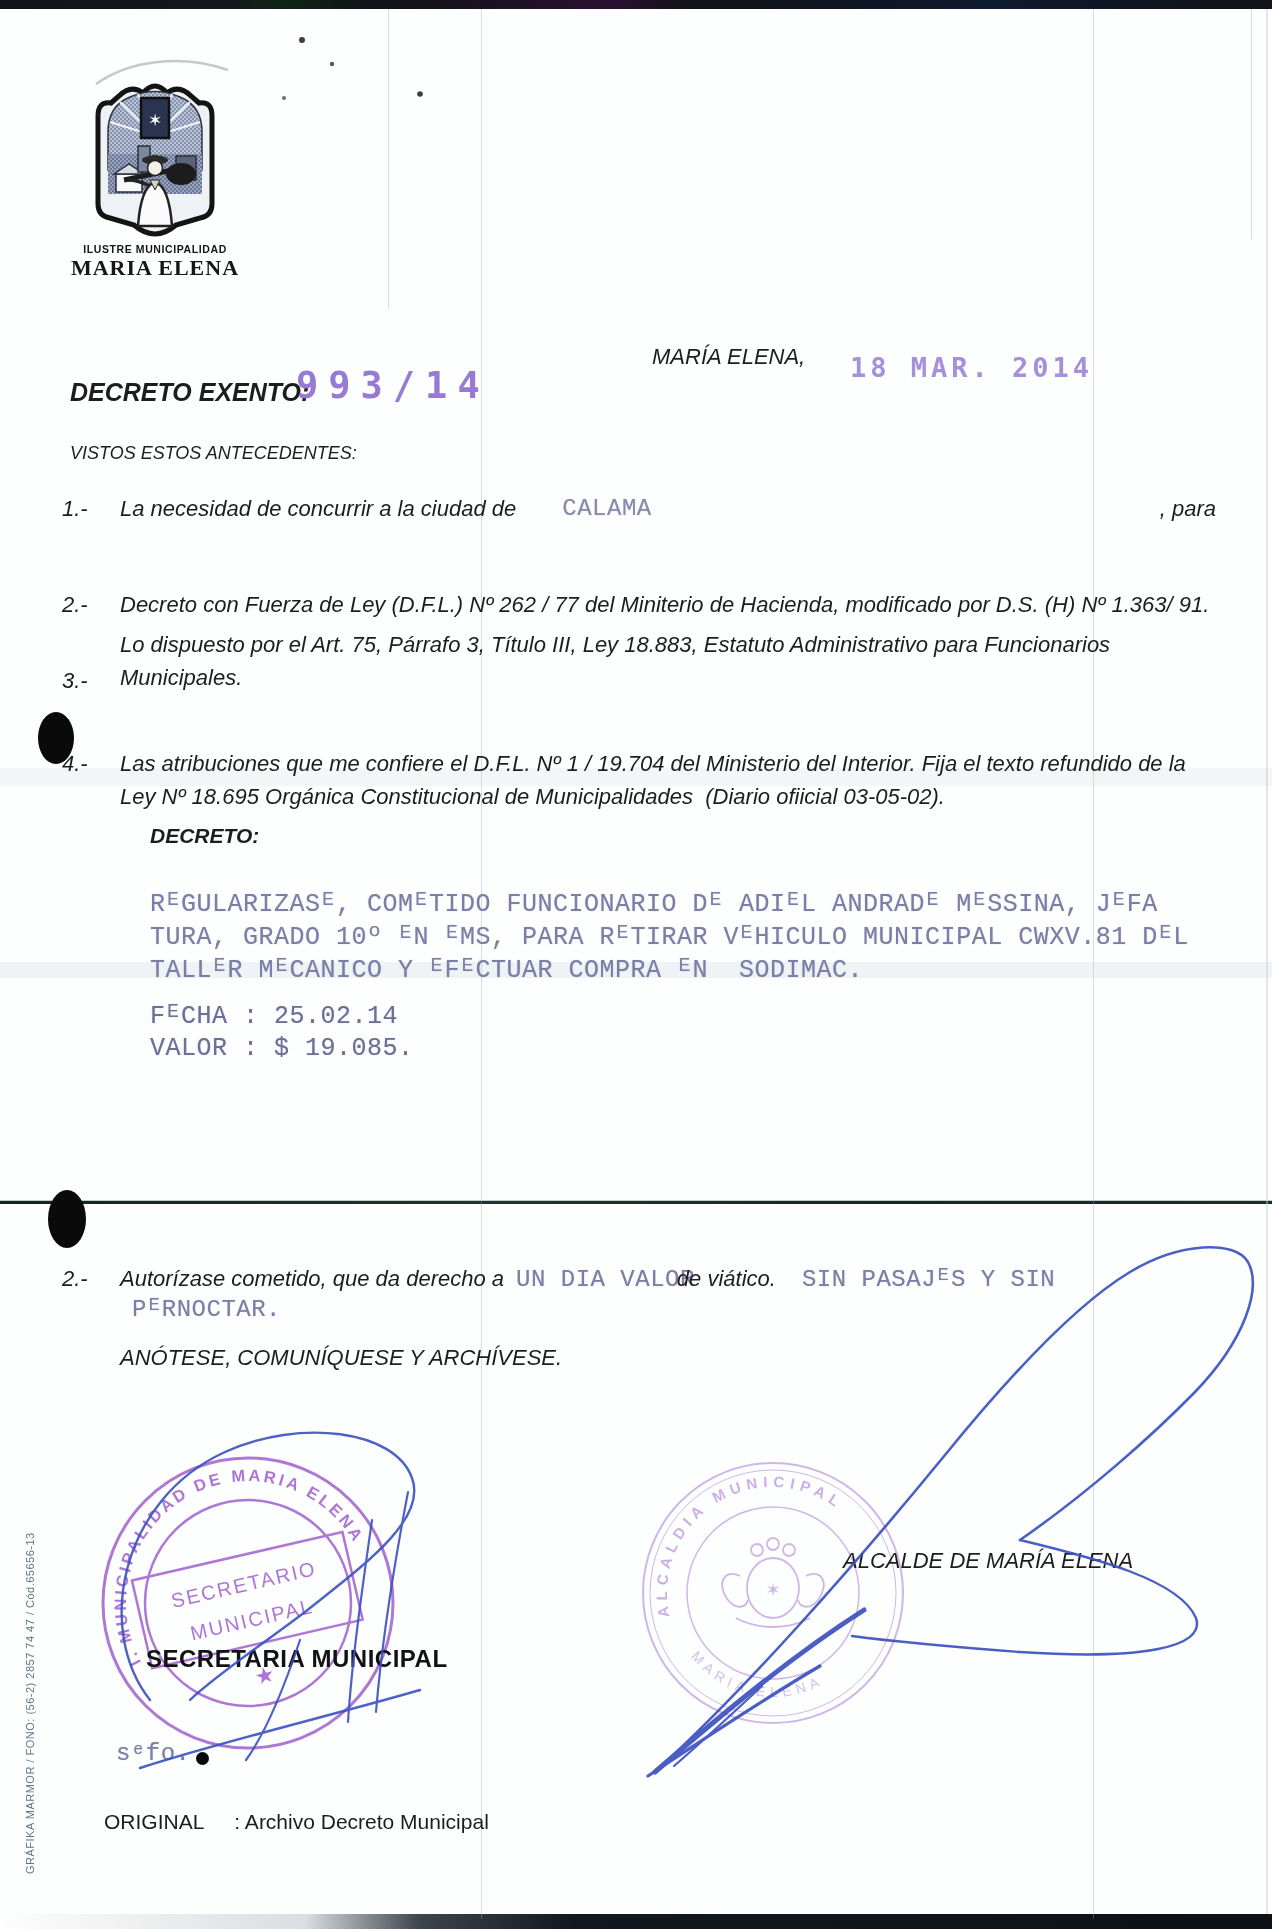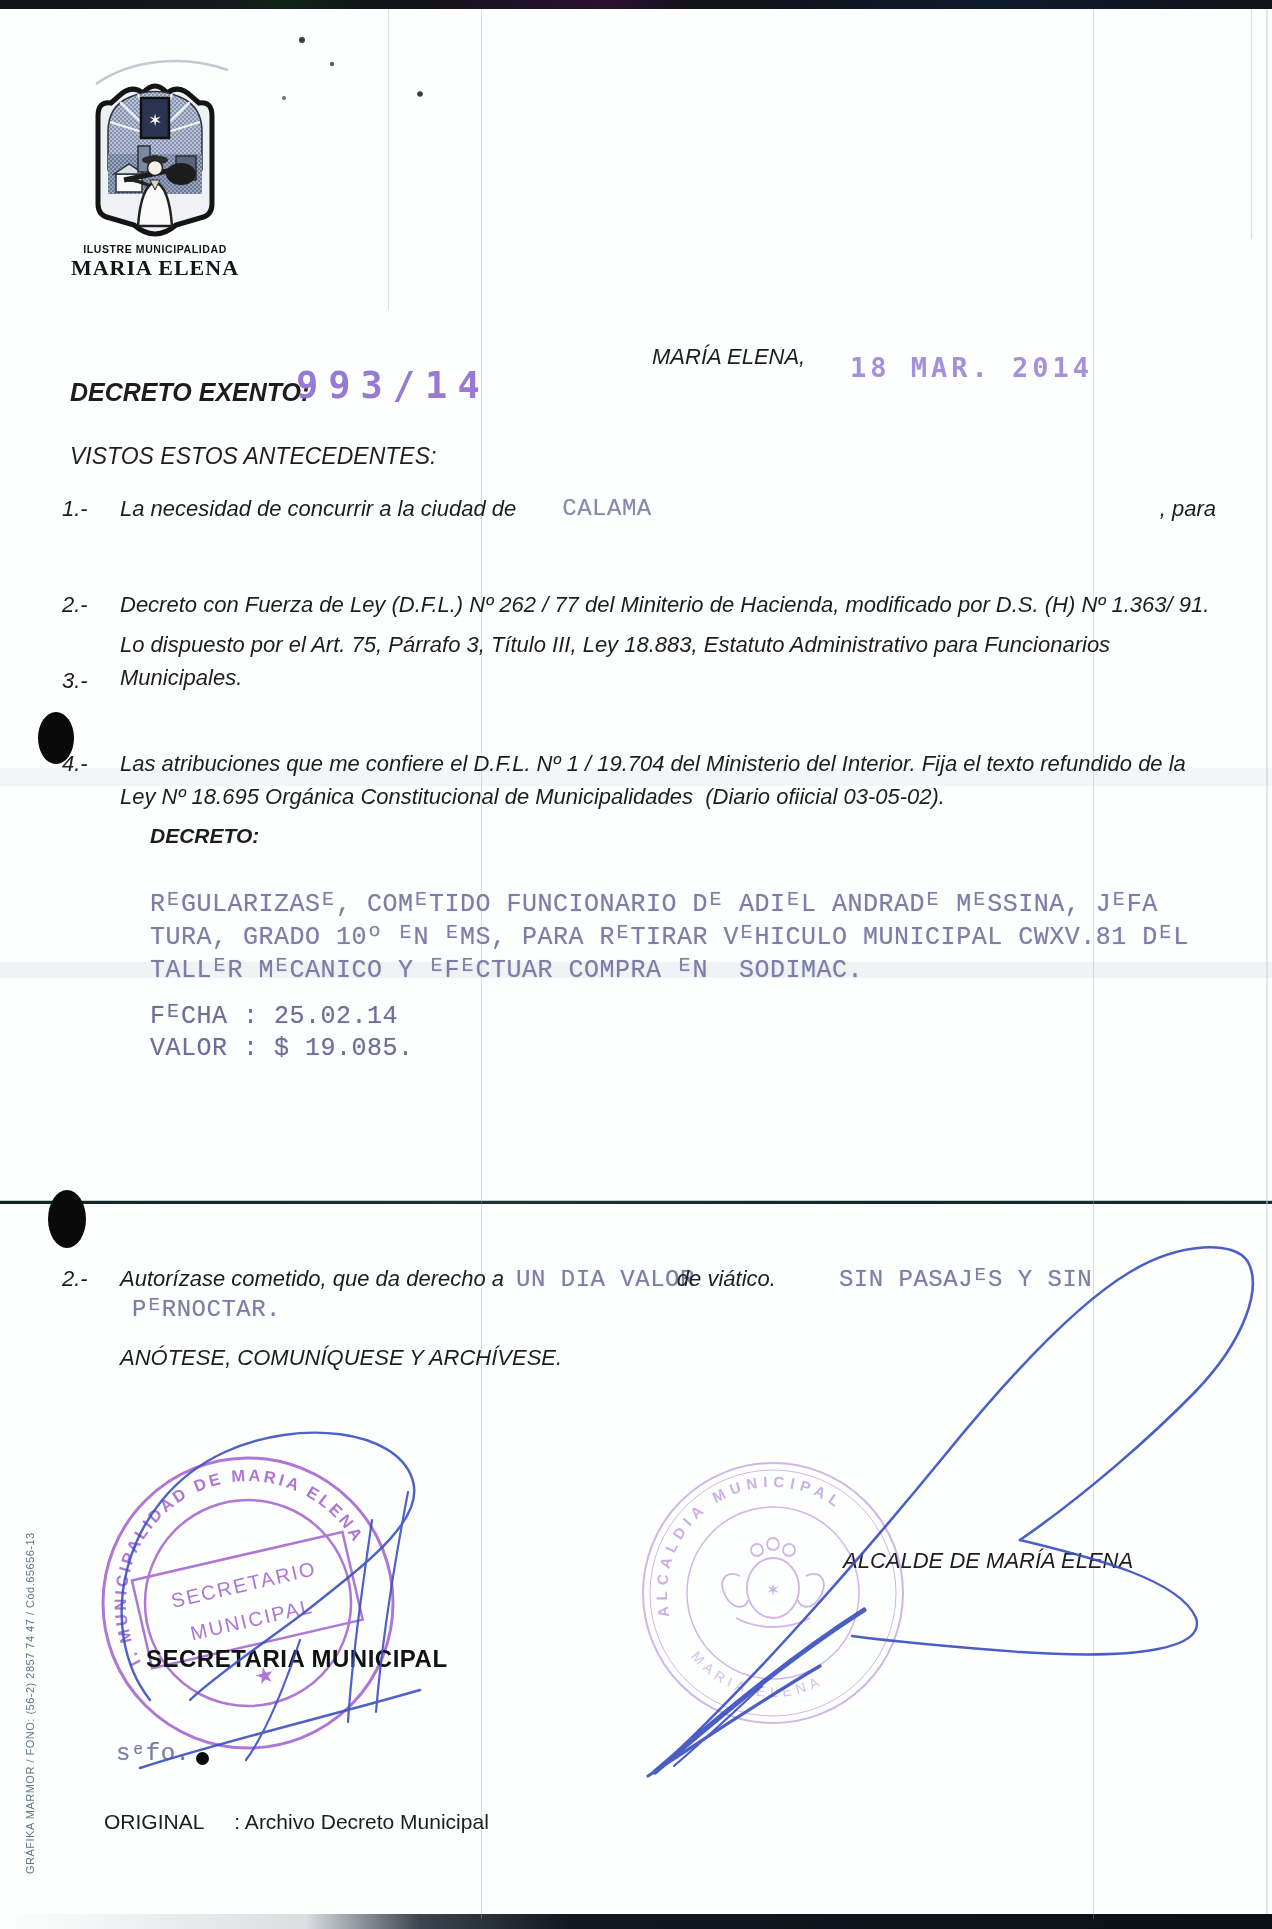--- a/index.html
+++ b/index.html
@@ -112,21 +112,21 @@
   </svg>
 
   <div class="abs b" style="left:55px;top:243px;width:200px;text-align:center;font-size:10.5px;letter-spacing:.6px;color:#15151a;">ILUSTRE MUNICIPALIDAD</div>
   <div class="abs b" style="left:55px;top:255px;width:200px;text-align:center;font-size:22px;letter-spacing:1px;color:#15151a;font-family:'Liberation Serif','DejaVu Serif',serif;">MARIA ELENA</div>
 
   <div class="abs it" style="left:652px;top:344px;font-size:22px;">MARÍA ELENA,</div>
   <div class="abs stamp-ink" style="left:850px;top:352px;font-size:27px;letter-spacing:4px;color:#9d83d8;opacity:.9;">18 MAR. 2014</div>
   <div class="abs it b" style="left:70px;top:378px;font-size:25px;">DECRETO EXENTO:</div>
   <div class="abs stamp-ink" style="left:296px;top:364px;font-size:37px;letter-spacing:10px;opacity:.92;">993/14</div>
 
-  <div class="abs it" style="left:70px;top:443px;font-size:23px;">VISTOS ESTOS ANTECEDENTES:</div>
+  <div class="abs it" style="left:70px;top:443px;font-size:18px;">VISTOS ESTOS ANTECEDENTES:</div>
 
   <div class="abs body-text" style="left:62px;top:492px;">1.-</div>
   <div class="abs" style="left:120px;top:492px;width:1096px;display:flex;align-items:center;">
     <span class="body-text">La necesidad de concurrir a la ciudad de</span>
     <span class="typed" style="margin-left:46px;font-size:24px;color:#8a8aa8;">CALAMA</span>
     <span class="body-text" style="margin-left:auto;">, para</span>
   </div>
 
   <div class="abs body-text" style="left:62px;top:588px;">2.-</div>
   <div class="abs body-text itxt" style="left:120px;top:588px;width:1096px;">Decreto con Fuerza de Ley (D.F.L.) Nº 262 / 77 del Miniterio de Hacienda, modificado por D.S. (H) Nº 1.363/ 91.</div>
@@ -142,21 +142,21 @@
   <div class="abs typed" style="left:150px;top:923px;font-size:25px;">TURA, GRADO 10º ᴱN ᴱMS, PARA RᴱTIRAR VᴱHICULO MUNICIPAL CWXV.81 DᴱL</div>
   <div class="abs typed" style="left:150px;top:956px;font-size:25px;">TALLᴱR MᴱCANICO Y ᴱFᴱCTUAR COMPRA ᴱN  SODIMAC.</div>
   <div class="abs typed" style="left:150px;top:1002px;font-size:25px;color:#6e6e96;">FᴱCHA : 25.02.14</div>
   <div class="abs typed" style="left:150px;top:1034px;font-size:25px;color:#6e6e96;">VALOR : $ 19.085.</div>
 
   <div class="abs body-text" style="left:62px;top:1262px;">2.-</div>
   <div class="abs" style="left:120px;top:1262px;width:1100px;display:flex;align-items:baseline;">
     <span class="body-text">Autorízase cometido, que da derecho a</span>
     <span class="typed" style="margin-left:12px;font-size:24px;">UN DIA VALOR</span>
     <span class="body-text" style="margin-left:-18px;">de viático.</span>
-    <span class="typed" style="margin-left:63px;font-size:24px;">SIN PASAJᴱS Y SIN</span>
+    <span class="typed" style="margin-left:26px;font-size:24px;">SIN PASAJᴱS Y SIN</span>
   </div>
   <div class="abs typed" style="left:132px;top:1296px;font-size:24px;">PᴱRNOCTAR.</div>
   <div class="abs it" style="left:120px;top:1345px;font-size:22px;">ANÓTESE, COMUNÍQUESE Y ARCHÍVESE.</div>
 
   <svg class="abs" style="left:96px;top:1438px;opacity:.85;" width="312" height="334" viewBox="0 0 312 334">
     <g stroke="#a160d0" fill="none">
       <circle cx="152" cy="165" r="145" stroke-width="3"></circle>
       <circle cx="152" cy="165" r="103" stroke-width="2.5"></circle>
     </g>
     <path id="lring" d="M 46.3 226 A 122 122 0 1 1 257.7 226" fill="none"></path>

